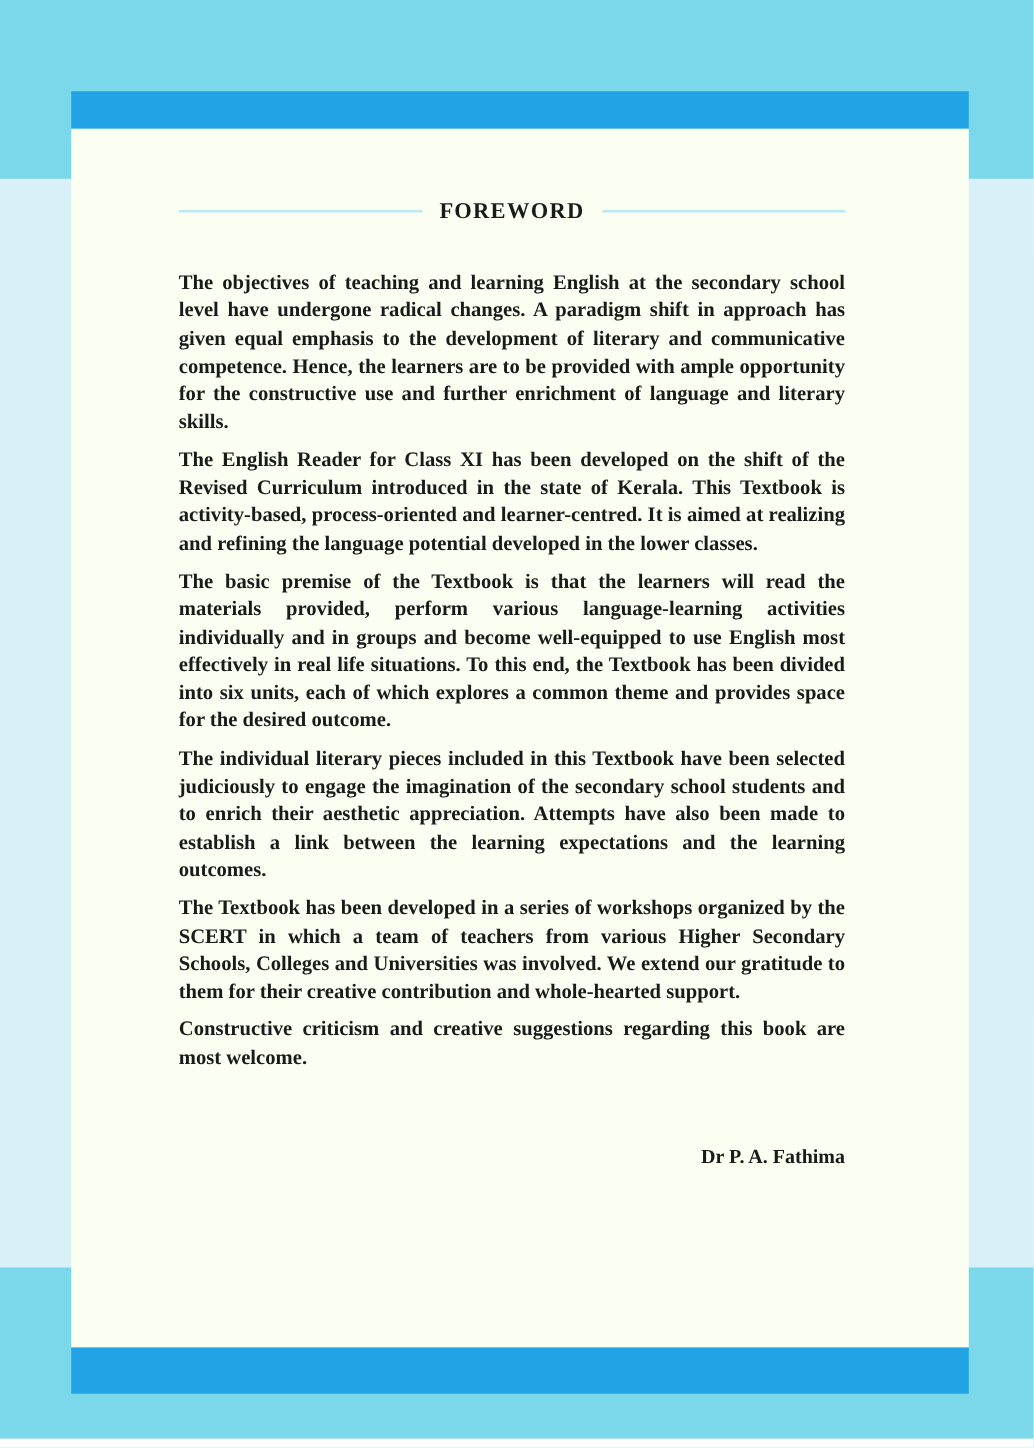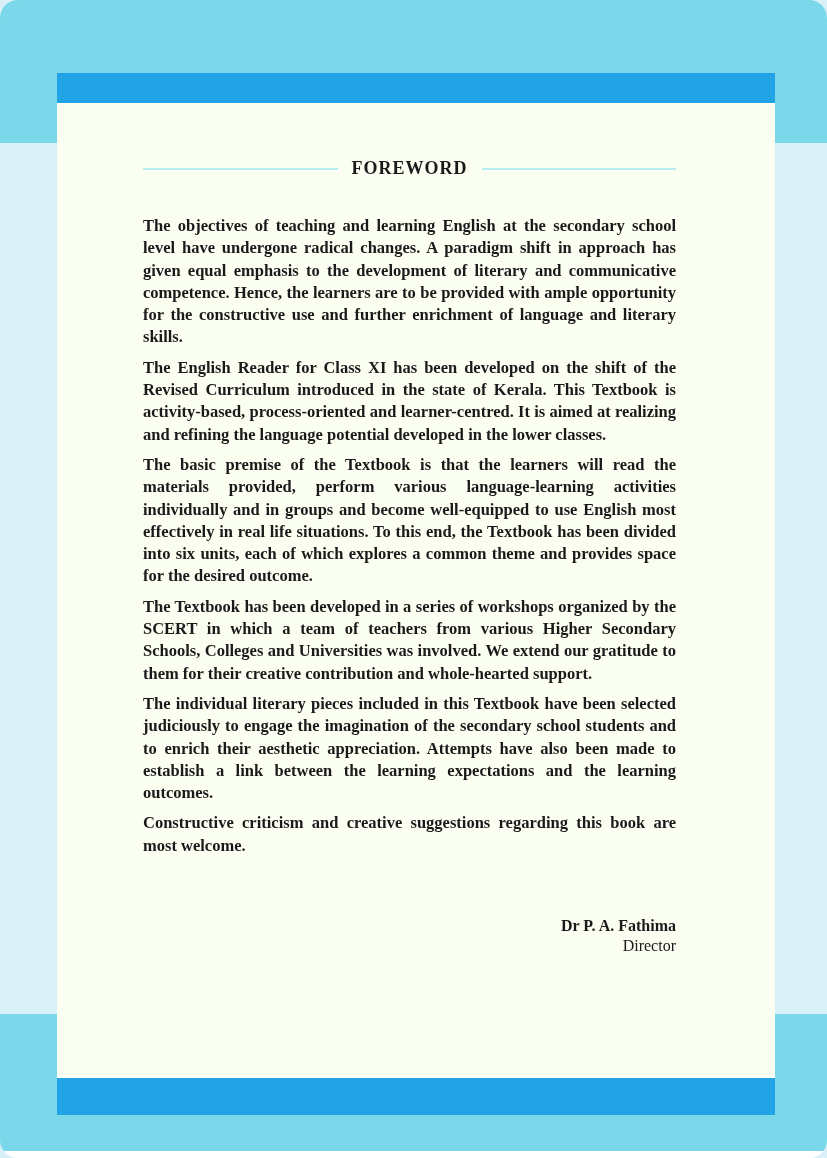--- a/index.html
+++ b/index.html
@@ -6,21 +6,20 @@
   html, body { background: #DAF0F8; }
   body { font-family: "Liberation Serif", serif; }
 
   .screen {
     position: relative;
     width: 827px;
     height: 1158px;
     background: #DAF0F8;
     overflow: hidden;
     margin: 0 auto;
-    border-radius: 18px;
   }
 
   .band-top {
     position: absolute;
     left: 0; top: 0;
     width: 827px; height: 143px;
     background: #7AD8EA;
   }
   .band-bottom {
     position: absolute;
@@ -106,28 +105,27 @@
       <div class="title-row">
         <div class="title-rule"></div>
         <div class="page-title">FOREWORD</div>
         <div class="title-rule"></div>
       </div>
 
       <div class="body-text">
         <p>The objectives of teaching and learning English at the secondary school level have undergone radical changes. A paradigm shift in approach has given equal emphasis to the development of literary and communicative competence. Hence, the learners are to be provided with ample opportunity for the constructive use and further enrichment of language and literary skills.</p>
         <p>The English Reader for Class XI has been developed on the shift of the Revised Curriculum introduced in the state of Kerala. This Textbook is activity-based, process-oriented and learner-centred. It is aimed at realizing and refining the language potential developed in the lower classes.</p>
         <p>The basic premise of the Textbook is that the learners will read the materials provided, perform various language-learning activities individually and in groups and become well-equipped to use English most effectively in real life situations. To this end, the Textbook has been divided into six units, each of which explores a common theme and provides space for the desired outcome.</p>
+        <p>The individual literary pieces included in this Textbook have been selected judiciously to engage the imagination of the secondary school students and to enrich their aesthetic appreciation. Attempts have also been made to establish a link between the learning expectations and the learning outcomes.</p>
         <p>The Textbook has been developed in a series of workshops organized by the SCERT in which a team of teachers from various Higher Secondary Schools, Colleges and Universities was involved. We extend our gratitude to them for their creative contribution and whole-hearted support.</p>
-        <p>The individual literary pieces included in this Textbook have been selected judiciously to engage the imagination of the secondary school students and to enrich their aesthetic appreciation. Attempts have also been made to establish a link between the learning expectations and the learning outcomes.</p>
         <p>Constructive criticism and creative suggestions regarding this book are most welcome.</p>
       </div>
 
       <div class="signature">
         <div class="sig-name">Dr P. A. Fathima</div>
-        <div class="sig-role">Director</div>
       </div>
 
     </div>
 
     <div class="accent-bar-bottom"></div>
   </div>
 
 </div>
 
 </body></html>

